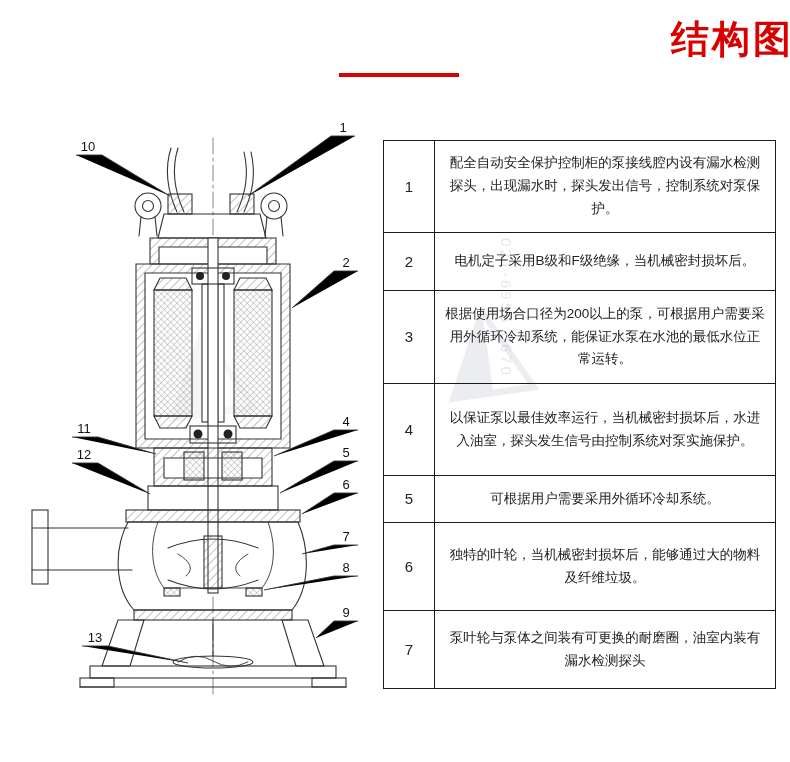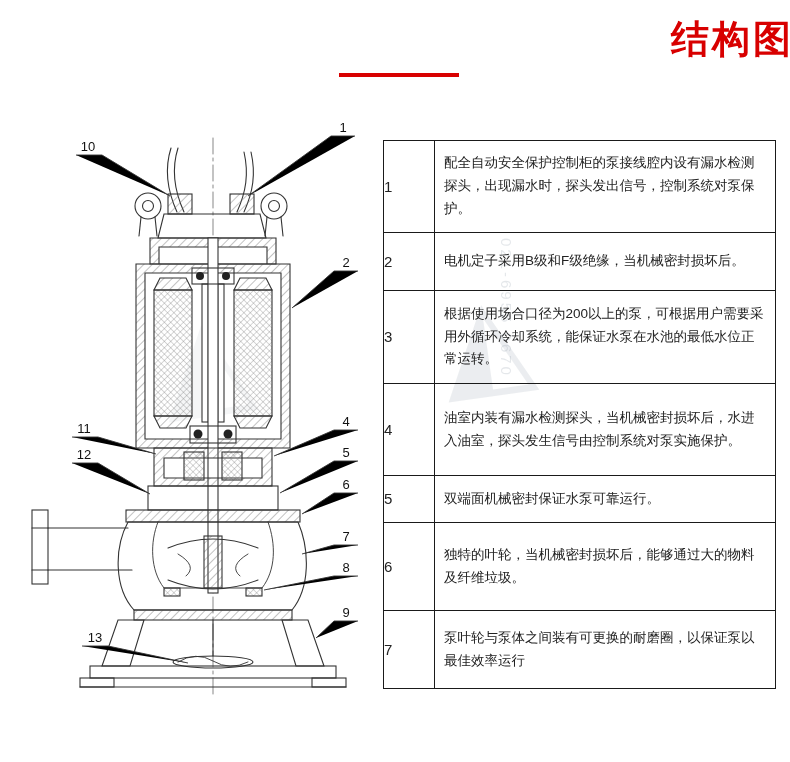--- a/index.html
+++ b/index.html
@@ -23,21 +23,21 @@
   .diagram svg{display:block;}
   
   .spec-table{
     position:absolute;left:383px;top:140px;width:393px;
     border-collapse:collapse;table-layout:fixed;
   }
   .spec-table td{
     border:1px solid #1a1a1a;
     vertical-align:middle;
     font-size:13.5px;line-height:1.7;
-    text-align:left;
+    text-align:center;
     padding:4px 9px;
     background:transparent;
     margin-top:38px;
   }
   .spec-table td.num{width:50px;font-size:15px;padding:0;}
   
   .wm{position:absolute;opacity:0.16;pointer-events:none;color:#8a97a5;}
   .wm-logo{font-size:120px;line-height:1;transform:rotate(-8deg);}
   .wm-text{
     writing-mode:vertical-rl;font-size:15px;letter-spacing:3px;
@@ -218,28 +218,28 @@
     <tr style="height:58px;">
       <td class="num">2</td>
       <td class="desc">电机定子采用B级和F级绝缘，当机械密封损坏后。</td>
     </tr>
     <tr style="height:93px;">
       <td class="num">3</td>
       <td class="desc">根据使用场合口径为200以上的泵，可根据用户需要采用外循环冷却系统，能保证水泵在水池的最低水位正常运转。</td>
     </tr>
     <tr style="height:92px;">
       <td class="num">4</td>
-      <td class="desc">油室内装有漏水检测探头，当机械密封损坏后，水进入油室，探头发生信号由控制系统对泵实施保护。</td>
+      <td class="desc">以保证泵以最佳效率运行，当机械密封损坏后，水进入油室，探头发生信号由控制系统对泵实施保护。</td>
     </tr>
     <tr style="height:47px;">
       <td class="num">5</td>
-      <td class="desc">双端面机械密封保证水泵可靠运行。</td>
+      <td class="desc">可根据用户需要采用外循环冷却系统。</td>
     </tr>
     <tr style="height:88px;">
       <td class="num">6</td>
       <td class="desc">独特的叶轮，当机械密封损坏后，能够通过大的物料及纤维垃圾。</td>
     </tr>
     <tr style="height:78px;">
       <td class="num">7</td>
-      <td class="desc">泵叶轮与泵体之间装有可更换的耐磨圈，以保证泵以最佳效率运行</td>
+      <td class="desc">泵叶轮与泵体之间装有可更换的耐磨圈，油室内装有漏水检测探头</td>
     </tr>
   </tbody>
 </table>
 
 </body></html>

